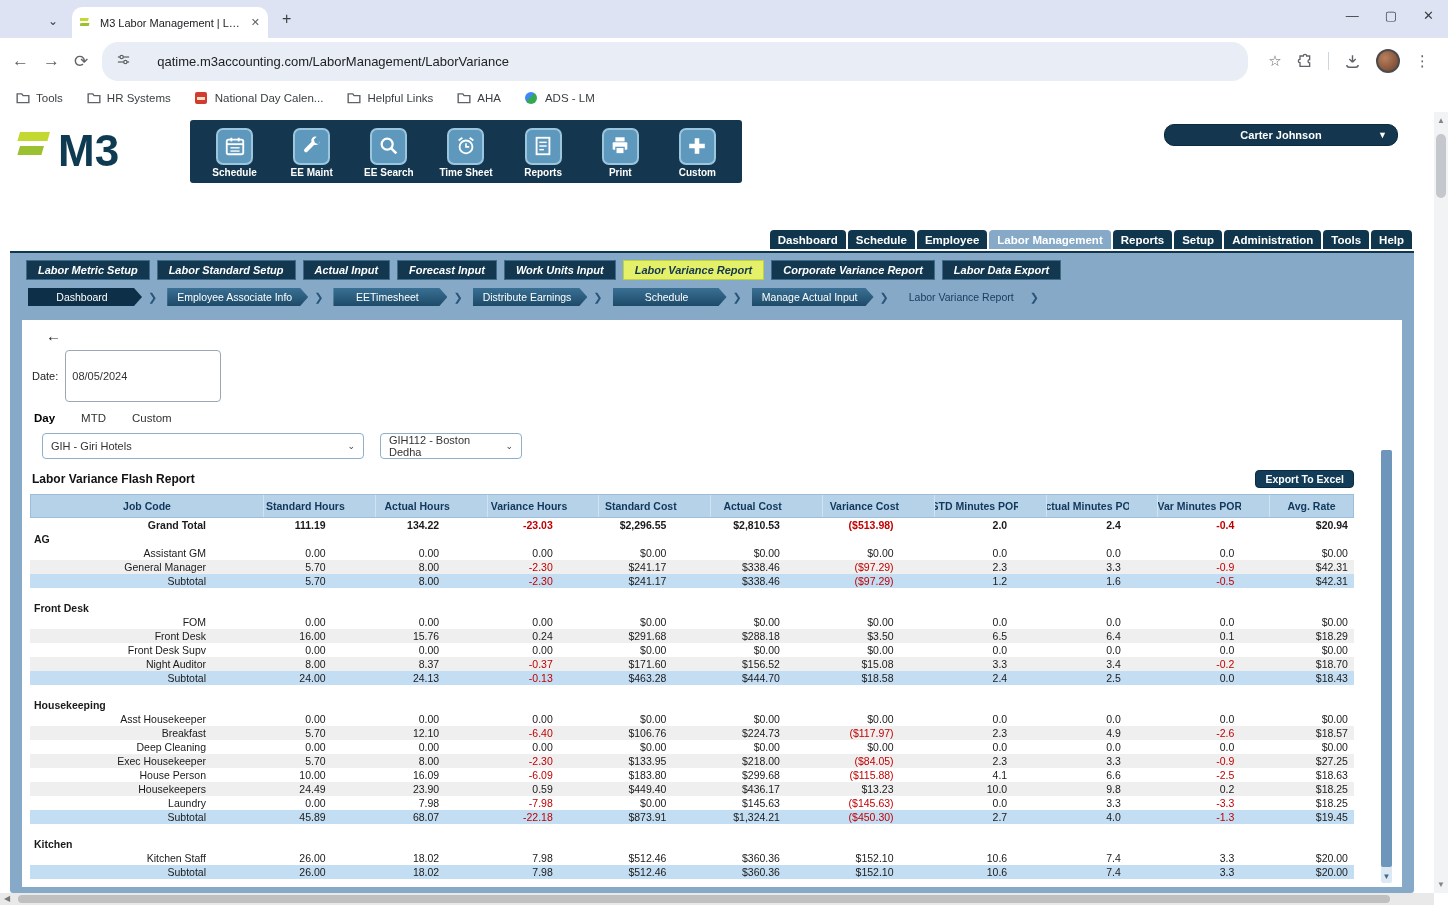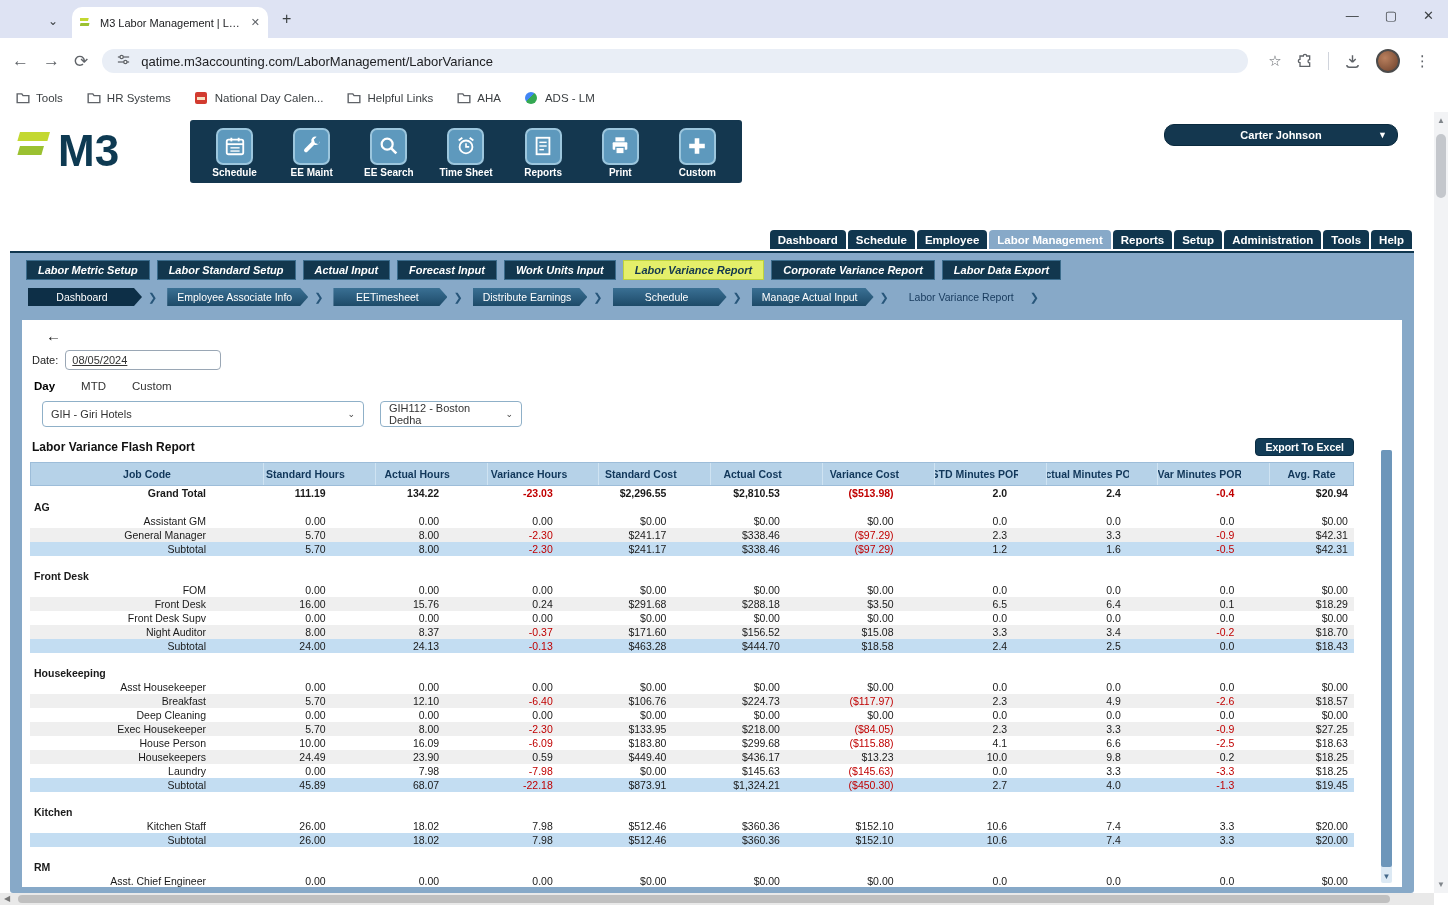--- a/index.html
+++ b/index.html
@@ -10,21 +10,21 @@
   .tab-search{position:absolute;left:42px;top:10px;width:22px;height:22px;border-radius:50%;display:flex;align-items:center;justify-content:center;color:#3c4043;font-size:12px;cursor:pointer;}
   .btab{position:absolute;left:72px;top:7px;width:196px;height:31px;background:#fff;border-radius:10px 10px 0 0;display:flex;align-items:center;padding:0 8px;box-sizing:border-box;gap:6px;}
   .btab .ttl{flex:1;font-size:11px;color:#202124;white-space:nowrap;overflow:hidden;text-overflow:ellipsis;}
   .tab-close{color:#5f6368;font-size:11px;cursor:pointer;}
   .new-tab{position:absolute;left:282px;top:10px;color:#3c4043;font-size:16px;cursor:pointer;}
   .win-controls{position:absolute;right:14px;top:8px;display:flex;gap:26px;color:#3c4043;font-size:13px;}
   .win-controls span{cursor:pointer;}
 
   .navbar{position:absolute;left:0;top:38px;width:1448px;height:46px;background:#fff;display:flex;align-items:center;padding:0 12px;box-sizing:border-box;gap:14px;}
   .nav-arrow{font-size:17px;color:#5f6368;cursor:pointer;}
-  .urlbar{flex:1;max-width:1118px;height:24px;background:#e9eef6;border-radius:16px;display:flex;align-items:center;padding:0 14px;gap:10px;}
+  .urlbar{flex:1;max-width:1118px;height:39px;background:#e9eef6;border-radius:16px;display:flex;align-items:center;padding:0 14px;gap:26px;}
   .url-text{font-size:13px;color:#202124;}
   .nav-right{display:flex;align-items:center;gap:15px;margin-left:6px;}
   .icon-btn{color:#5f6368;cursor:pointer;font-size:15px;display:flex;align-items:center;}
   .vsep{width:1px;height:18px;background:#d0d4dc;}
   .avatar{width:24px;height:24px;border-radius:50%;background:radial-gradient(circle at 35% 35%,#b9805e,#6b3f2a);border:2px solid #4b4b4b;box-sizing:border-box;cursor:pointer;}
 
   .bookmarks{position:absolute;left:0;top:84px;width:1448px;height:28px;background:#fff;display:flex;align-items:center;padding:0 16px;gap:24px;}
   .bm{display:flex;align-items:center;gap:6px;font-size:11.5px;color:#3c4043;cursor:pointer;}
   .bm-ic{width:14px;height:12px;display:flex;align-items:center;}
   .natday{width:12px;height:12px;border-radius:2px;background:#d23b2f;position:relative;}
@@ -54,21 +54,21 @@
   .breadcrumb{display:flex;align-items:center;margin:3px 0 0 18px;height:18px;}
   .crumb{height:18px;line-height:18px;min-width:88px;padding:0 16px 0 10px;background:linear-gradient(#3a7094,#1d4a68);color:#fff;font-size:10.5px;text-align:center;clip-path:polygon(0 0,calc(100% - 8px) 0,100% 50%,calc(100% - 8px) 100%,0 100%);cursor:pointer;white-space:nowrap;}
   .crumb.first{background:#0d2f47;}
   .crumb-sep{color:#27567a;font-size:11px;margin:0 10px 0 6px;}
   .crumb-last{color:#16395c;font-size:10.5px;padding:0 10px;cursor:pointer;white-space:nowrap;}
 
   .content{position:absolute;left:12px;right:12px;top:67px;bottom:6px;background:#fff;overflow:hidden;}
   .back-row{margin:7px 0 0 24px;}
   .back-arrow{font-size:15px;color:#222;cursor:pointer;}
   .date-row{margin:5px 0 0 10px;display:flex;align-items:center;gap:7px;font-size:11px;color:#222;}
-  .date-input{width:142px;height:18px;border:1px solid #9aa7b5;border-radius:4px;font-size:11px;padding:0 6px;color:#333;font-family:"Liberation Sans",sans-serif;text-decoration:underline;}
+  .date-input{width:142px;height:18px;border:1px solid #9aa7b5;border-radius:4px;font-size:11px;padding:16px 6px;color:#333;font-family:"Liberation Sans",sans-serif;}
   .range-row{margin:10px 0 4px 12px;display:flex;gap:26px;font-size:11.5px;color:#333;}
   .range-opt{cursor:pointer;}
   .range-opt.active{font-weight:bold;color:#000;}
   .selects-row{margin:9px 0 0 20px;display:flex;gap:16px;}
   .sel{height:21px;border:1px solid #8fb0c8;border-radius:4px;background:#fff;display:flex;align-items:center;font-size:11px;color:#333;padding:12px 8px;box-sizing:border-box;cursor:pointer;}
   .sel .sv{flex:1;}
   .sel .sc{font-size:9px;color:#444;margin-left:8px;}
   .sel.org{width:322px;}
   .sel.prop{width:142px;}
   .title-row{margin:11px 48px 0 10px;display:flex;justify-content:space-between;align-items:center;}

